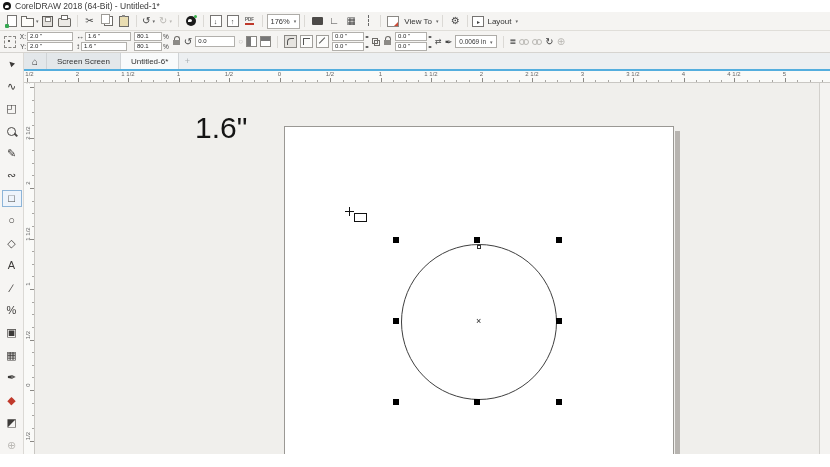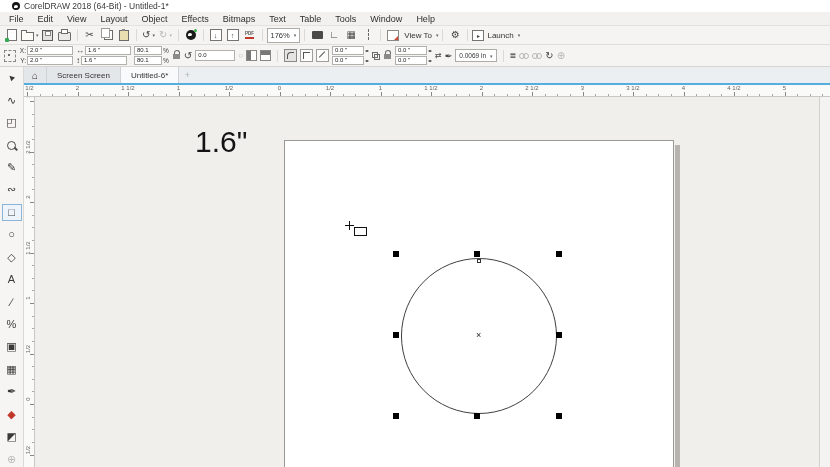--- a/index.html
+++ b/index.html
@@ -1,20 +1,20 @@
 <!DOCTYPE html>
 <html><head>
 <meta charset="utf-8">
 <style>
   html,body{margin:0;padding:0;background:#888;}
   .window{position:relative;width:830px;height:467px;background:#fff;overflow:hidden;
           font-family:"Liberation Sans","DejaVu Sans",sans-serif;color:#333;
           -webkit-font-smoothing:antialiased;}
   
-  .titlebar{height:12px;display:flex;align-items:center;gap:4px;padding-left:12px;background:#fff;}
+  .titlebar{height:12px;display:flex;align-items:center;gap:4px;padding-left:3px;background:#fff;}
   .logo{width:8px;height:8px;border-radius:50%;background:#141414;position:relative;flex:0 0 auto;}
   .logo::after{content:"";position:absolute;left:2px;top:3px;width:4px;height:3px;border-radius:50% 50% 50% 0;background:#fff;}
   .title-text{font-size:8.5px;color:#3a3a3a;white-space:nowrap;}
   
   .menubar{height:13px;background:#f2f1ef;border-bottom:1px solid #e4e2de;display:flex;align-items:center;padding-left:2px;}
   .menu-item{font-size:9px;padding:0 7px;color:#2f2f2f;cursor:default;}
   
   .toolbar{height:18px;background:#f5f4f2;border-bottom:1px solid #e0ded9;display:flex;align-items:center;padding:0 4px;gap:1px;}
   .tbtn{height:16px;min-width:16px;display:flex;align-items:center;justify-content:center;gap:1px;color:#444;}
   .tbtn .g{font-size:10px;line-height:10px;}
@@ -117,34 +117,20 @@
 </head>
 <body>
 
 <div class="window">
 
   <div class="titlebar">
     <span class="logo"></span>
     <span class="title-text">CorelDRAW 2018 (64-Bit) - Untitled-1*</span>
   </div>
 
-  <div class="menubar" id="menubar">
-      <div class="menu-item">File</div>
-      <div class="menu-item">Edit</div>
-      <div class="menu-item">View</div>
-      <div class="menu-item">Layout</div>
-      <div class="menu-item">Object</div>
-      <div class="menu-item">Effects</div>
-      <div class="menu-item">Bitmaps</div>
-      <div class="menu-item">Text</div>
-      <div class="menu-item">Table</div>
-      <div class="menu-item">Tools</div>
-      <div class="menu-item">Window</div>
-      <div class="menu-item">Help</div>
-    </div>
 
   <div class="toolbar">
     <div class="tbtn">
         <span class="ic-doc"></span>
       </div>
     <div class="tbtn">
         <span class="ic-folder"></span>
         <span class="dd">▾</span>
       </div>
     <div class="tbtn">
@@ -212,21 +198,21 @@
       <span class="tlabel">View To</span>
       <span class="dd">▾</span>
     </div>
     <div class="sep"></div>
     <div class="tbtn">
         <span class="g">⚙</span>
       </div>
     <div class="sep"></div>
     <div class="tbtn">
       <span class="ic-launchbox">▸</span>
-      <span class="tlabel">Launch</span>
+      <span class="tlabel">Layout</span>
       <span class="dd">▾</span>
     </div>
   </div>
 
   <div class="propbar">
     <span class="ic-posgrid"></span>
     <div class="stack">
       <div class="frow">
           <span class="flab">X:</span>
           <span class="pfield">2.0 "</span>

